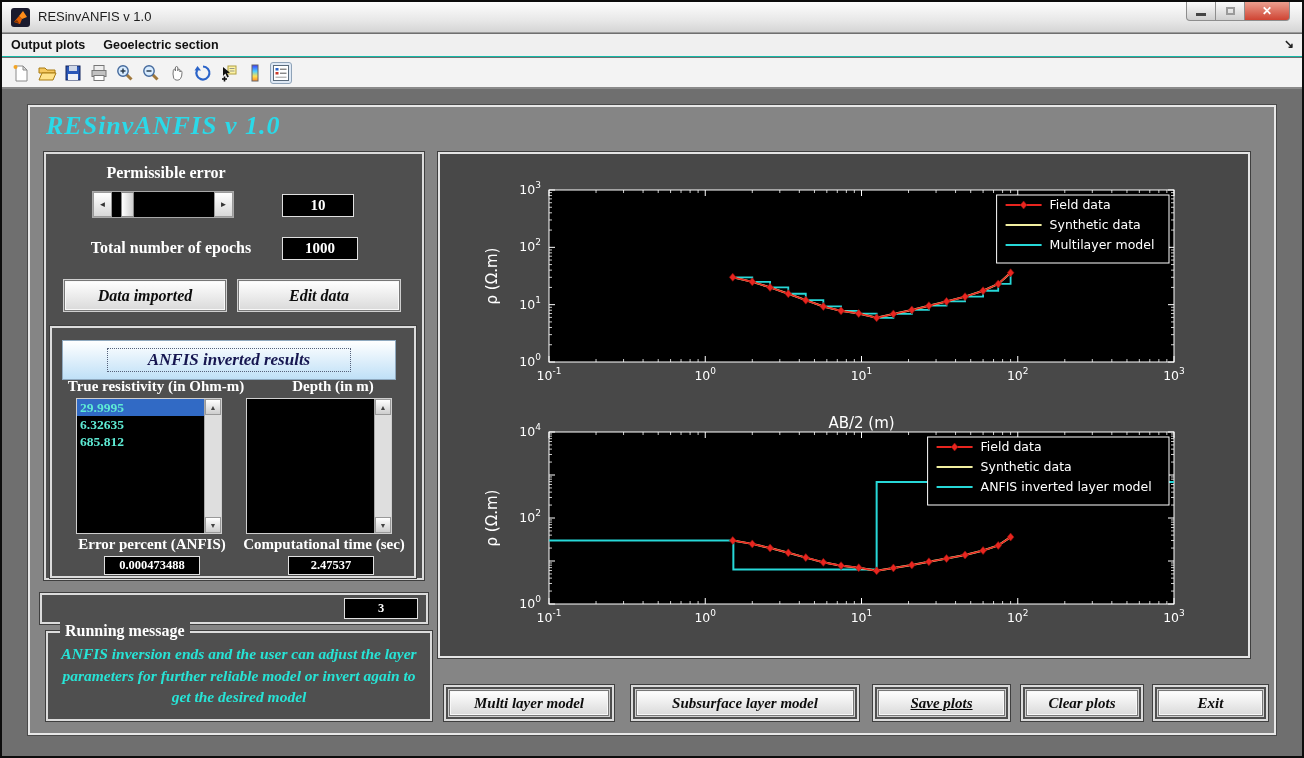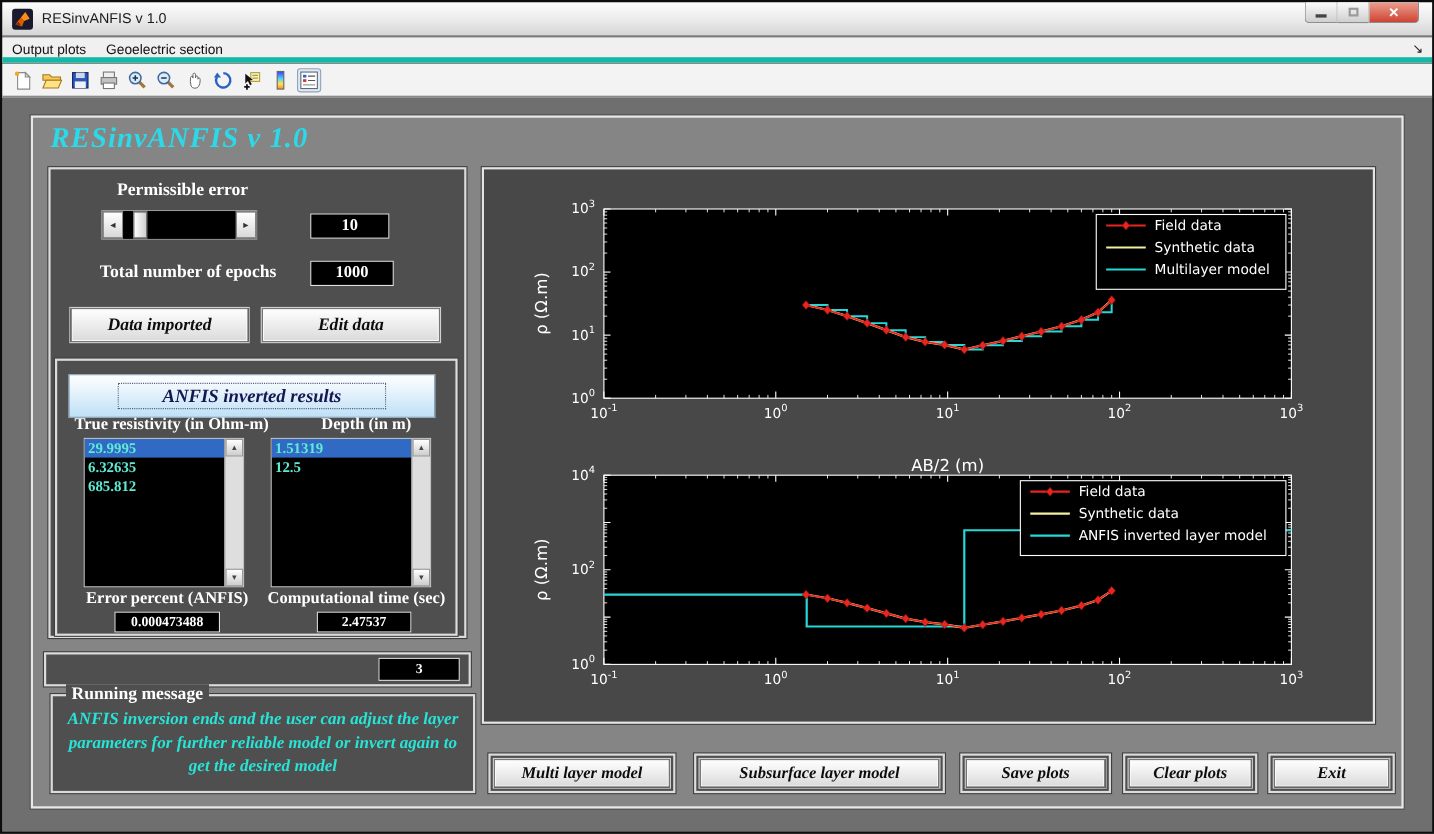--- a/index.html
+++ b/index.html
@@ -15,21 +15,21 @@
   .win-controls{position:absolute;right:12px;top:0;display:flex;}
   .wbtn{height:19px;border:1px solid #8d8d8d;border-top:none;background:linear-gradient(#fbfbfb,#cfcfcf);
         display:flex;align-items:center;justify-content:center;}
   .wbtn-min{width:30px;border-radius:0 0 0 4px;}
   .wbtn-max{width:28px;border-left:none;border-right:none;}
   .wbtn-close{width:46px;border-radius:0 0 4px 0;background:linear-gradient(#f0a091,#d6４ｃ３ｃ);
         background:linear-gradient(#eb9f8f,#cf4433);color:#fff;font-weight:bold;font-size:12px;}
   .min-glyph{width:10px;height:3px;background:#444;margin-top:6px;}
   .max-glyph{width:9px;height:8px;border:2px solid #9a9a9a;background:transparent;}
   
-  .menubar{position:absolute;left:0;top:32px;right:0;height:23px;background:#f0f0f0;border-bottom:5px solid #14b8a6;}
+  .menubar{position:absolute;left:0;top:32px;right:0;height:23px;background:#f0f0f0;border-bottom:1px solid #14b8a6;font-weight:bold;}
   .menu-item{display:inline-block;padding:4px 9px 0 9px;font-size:12.5px;color:#111;height:23px;cursor:default;}
   .menu-chevron{position:absolute;right:8px;top:3px;font-size:12px;color:#222;}
   .toolbar{position:absolute;left:0;top:56px;right:0;height:31px;background:#f3f3f3;border-bottom:2px solid #8a8a8a;
            display:flex;align-items:center;padding-left:8px;gap:4px;}
   .tool{width:22px;height:22px;display:flex;align-items:center;justify-content:center;}
   .tool.pressed{border:1px solid #8fa3b8;background:#dfe9f5;border-radius:3px;}
   
   .figure{position:absolute;left:0;top:89px;right:0;bottom:0;background:#6f6f6f;}
   .main-panel{position:absolute;left:26px;top:14px;width:1248px;height:630px;background:#858585;
               border:2px solid #e8e8e8;box-shadow:0 0 0 1px #4a4a4a;}
@@ -231,24 +231,20 @@
                 <div class="list-item selected">29.9995</div>
                 <div class="list-item">6.32635</div>
                 <div class="list-item">685.812</div>
               </div>
             <div class="vscroll">
               <div class="vs-btn up">▲</div>
               <div class="vs-btn down">▼</div>
             </div>
           </div>
           <div class="listbox" style="left:194px;top:70px;width:146px;height:136px;">
-            <div class="list-items" id="list-depth">
-                <div class="list-item selected">1.51319</div>
-                <div class="list-item">12.5</div>
-              </div>
             <div class="vscroll">
               <div class="vs-btn up">▲</div>
               <div class="vs-btn down">▼</div>
             </div>
           </div>
 
           <div class="wlabel" style="left:0px;top:208px;width:200px;text-align:center;font-size:15px;">Error percent (ANFIS)</div>
           <div class="blackfield" style="left:52px;top:228px;width:96px;height:19px;font-size:12.5px;line-height:17px;">0.000473488</div>
           <div class="wlabel" style="left:182px;top:208px;width:180px;text-align:center;font-size:15px;">Computational time (sec)</div>
           <div class="blackfield" style="left:236px;top:228px;width:86px;height:19px;font-size:12.5px;line-height:17px;">2.47537</div>
@@ -626,21 +622,21 @@
           </svg>
       </div>
 
       <div id="footer">
           <div class="fpanel" style="left: 414px; width: 170px;">
             <div class="btn3d">Multi layer model</div>
           </div>
           <div class="fpanel" style="left: 601px; width: 228px;">
             <div class="btn3d">Subsurface layer model</div>
           </div>
-          <div class="fpanel" style="left: 843px; width: 137px;">
+          <div class="fpanel" style="left: 843px; width: 137px; text-decoration: underline;">
             <div class="btn3d">Save plots</div>
           </div>
           <div class="fpanel" style="left: 991px; width: 122px;">
             <div class="btn3d">Clear plots</div>
           </div>
           <div class="fpanel" style="left: 1123px; width: 115px;">
             <div class="btn3d">Exit</div>
           </div>
         </div>
     </div>

